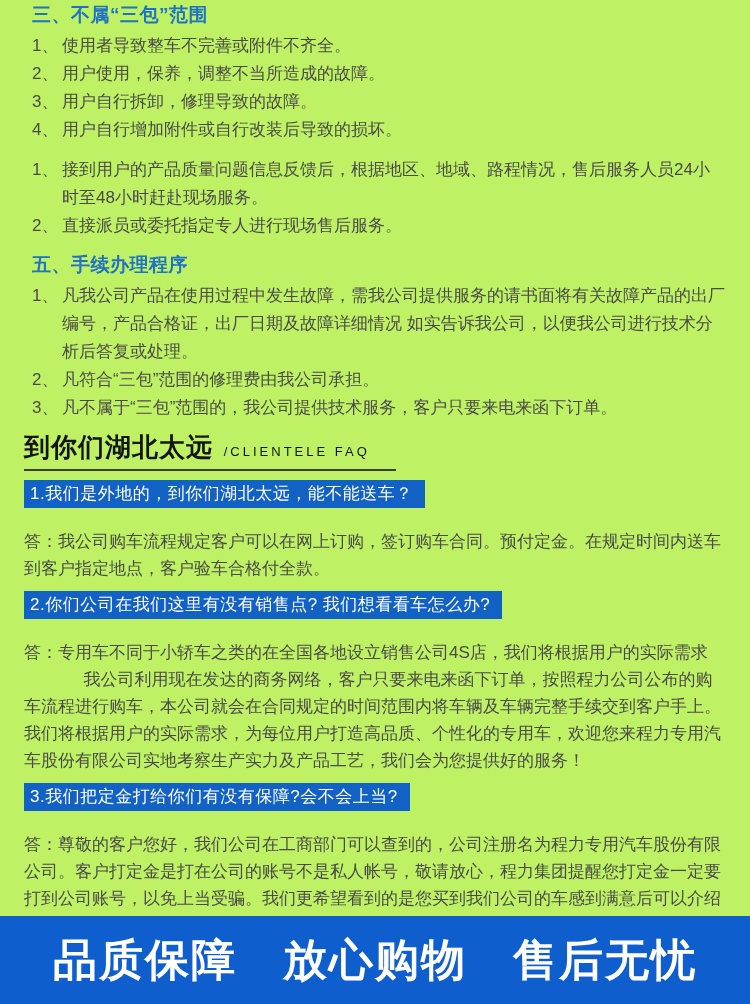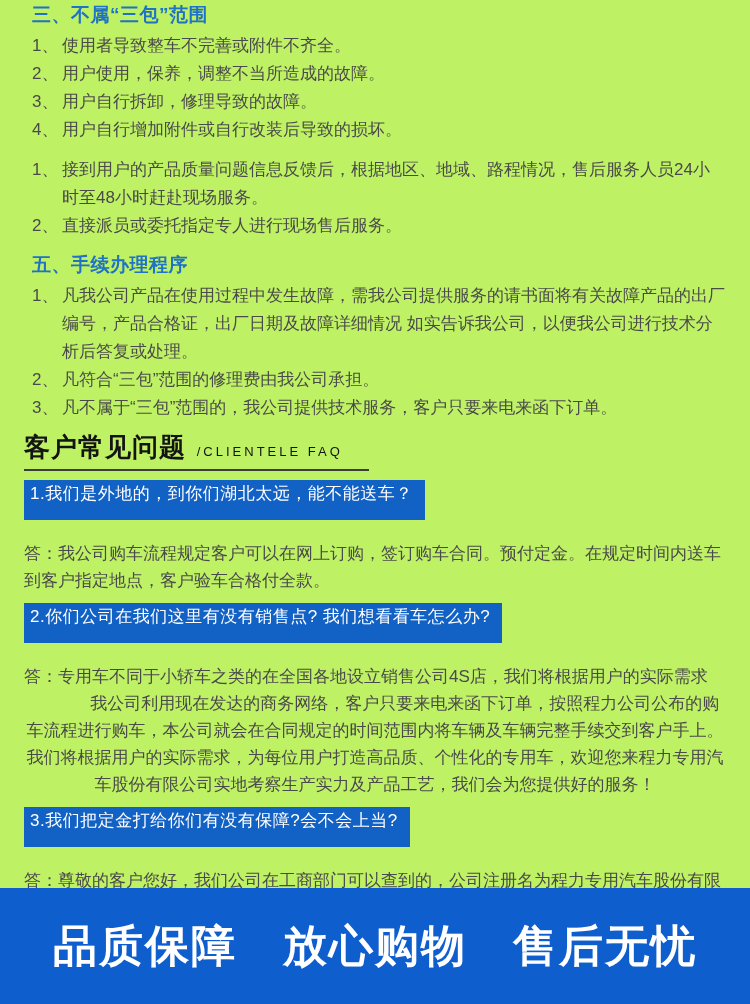--- a/index.html
+++ b/index.html
@@ -64,33 +64,33 @@
     margin-left:6px;
   }
   
   .faq-q{
     display:inline-block;
     margin-top:9px;
     background:var(--bar-blue);
     color:#ffffff;
     font-size:17px;
     line-height:28px;
-    padding:0 12px 12px 6px;
+    padding:0 12px 0 6px;
     letter-spacing:0.5px;
   }
   .faq-a{
     line-height:27px;
     margin-top:20px;
   }
-  .faq-a.indent{text-indent:3.5em;margin-top:0;text-align:center;}
+  .faq-a.indent{text-indent:3.5em;margin-top:0;}
   
   .banner{
     position:absolute;
     left:0;bottom:0;
-    width:750px;height:116px;
+    width:750px;height:88px;
     background:var(--banner-blue);
     display:flex;
     align-items:center;
     justify-content:center;
   }
   .banner span{
     color:#ffffff;
     font-size:44px;
     font-weight:bold;
     letter-spacing:2px;
@@ -145,21 +145,21 @@
         <span class="txt">凡符合“三包”范围的修理费由我公司承担。</span>
       </div>
       <div class="item">
         <span class="num">3、</span>
         <span class="txt">凡不属于“三包”范围的，我公司提供技术服务，客户只要来电来函下订单。</span>
       </div>
     </section>
 
     <div class="faq-header">
       <span class="rule">
-        <span class="faq-title">客户常见问题</span>
+        <span class="faq-title">到你们湖北太远</span>
         <span class="faq-sub">/CLIENTELE FAQ</span>
       </span>
     </div>
 
     <div>
       <div class="faq-q">1.我们是外地的，到你们湖北太远，能不能送车？</div>
       <p class="faq-a">答：我公司购车流程规定客户可以在网上订购，签订购车合同。预付定金。在规定时间内送车到客户指定地点，客户验车合格付全款。</p>
     </div>
 
     <div>

